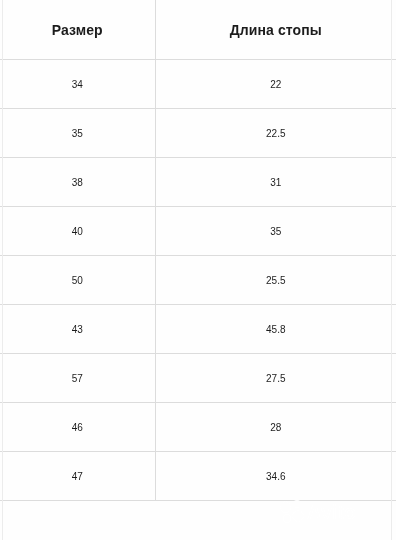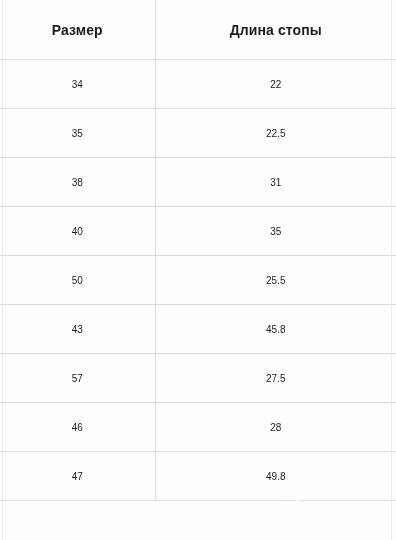--- a/index.html
+++ b/index.html
@@ -144,21 +144,21 @@
         <tr>
           <td class="col-divider-cell">57</td>
           <td>27.5</td>
         </tr>
         <tr>
           <td class="col-divider-cell">46</td>
           <td>28</td>
         </tr>
         <tr>
           <td class="col-divider-cell">47</td>
-          <td>49.8</td>
+          <td>34.6</td>
         </tr>
       </tbody>
   </table>
 
   <div class="watermark">
     <svg viewBox="0 0 198 62" xmlns="http://www.w3.org/2000/svg" aria-hidden="true">
       <g fill="#ffffff">
         <circle cx="13" cy="22" r="11"></circle>
         <circle cx="36" cy="16" r="8"></circle>
         <circle cx="16" cy="45" r="8"></circle>

